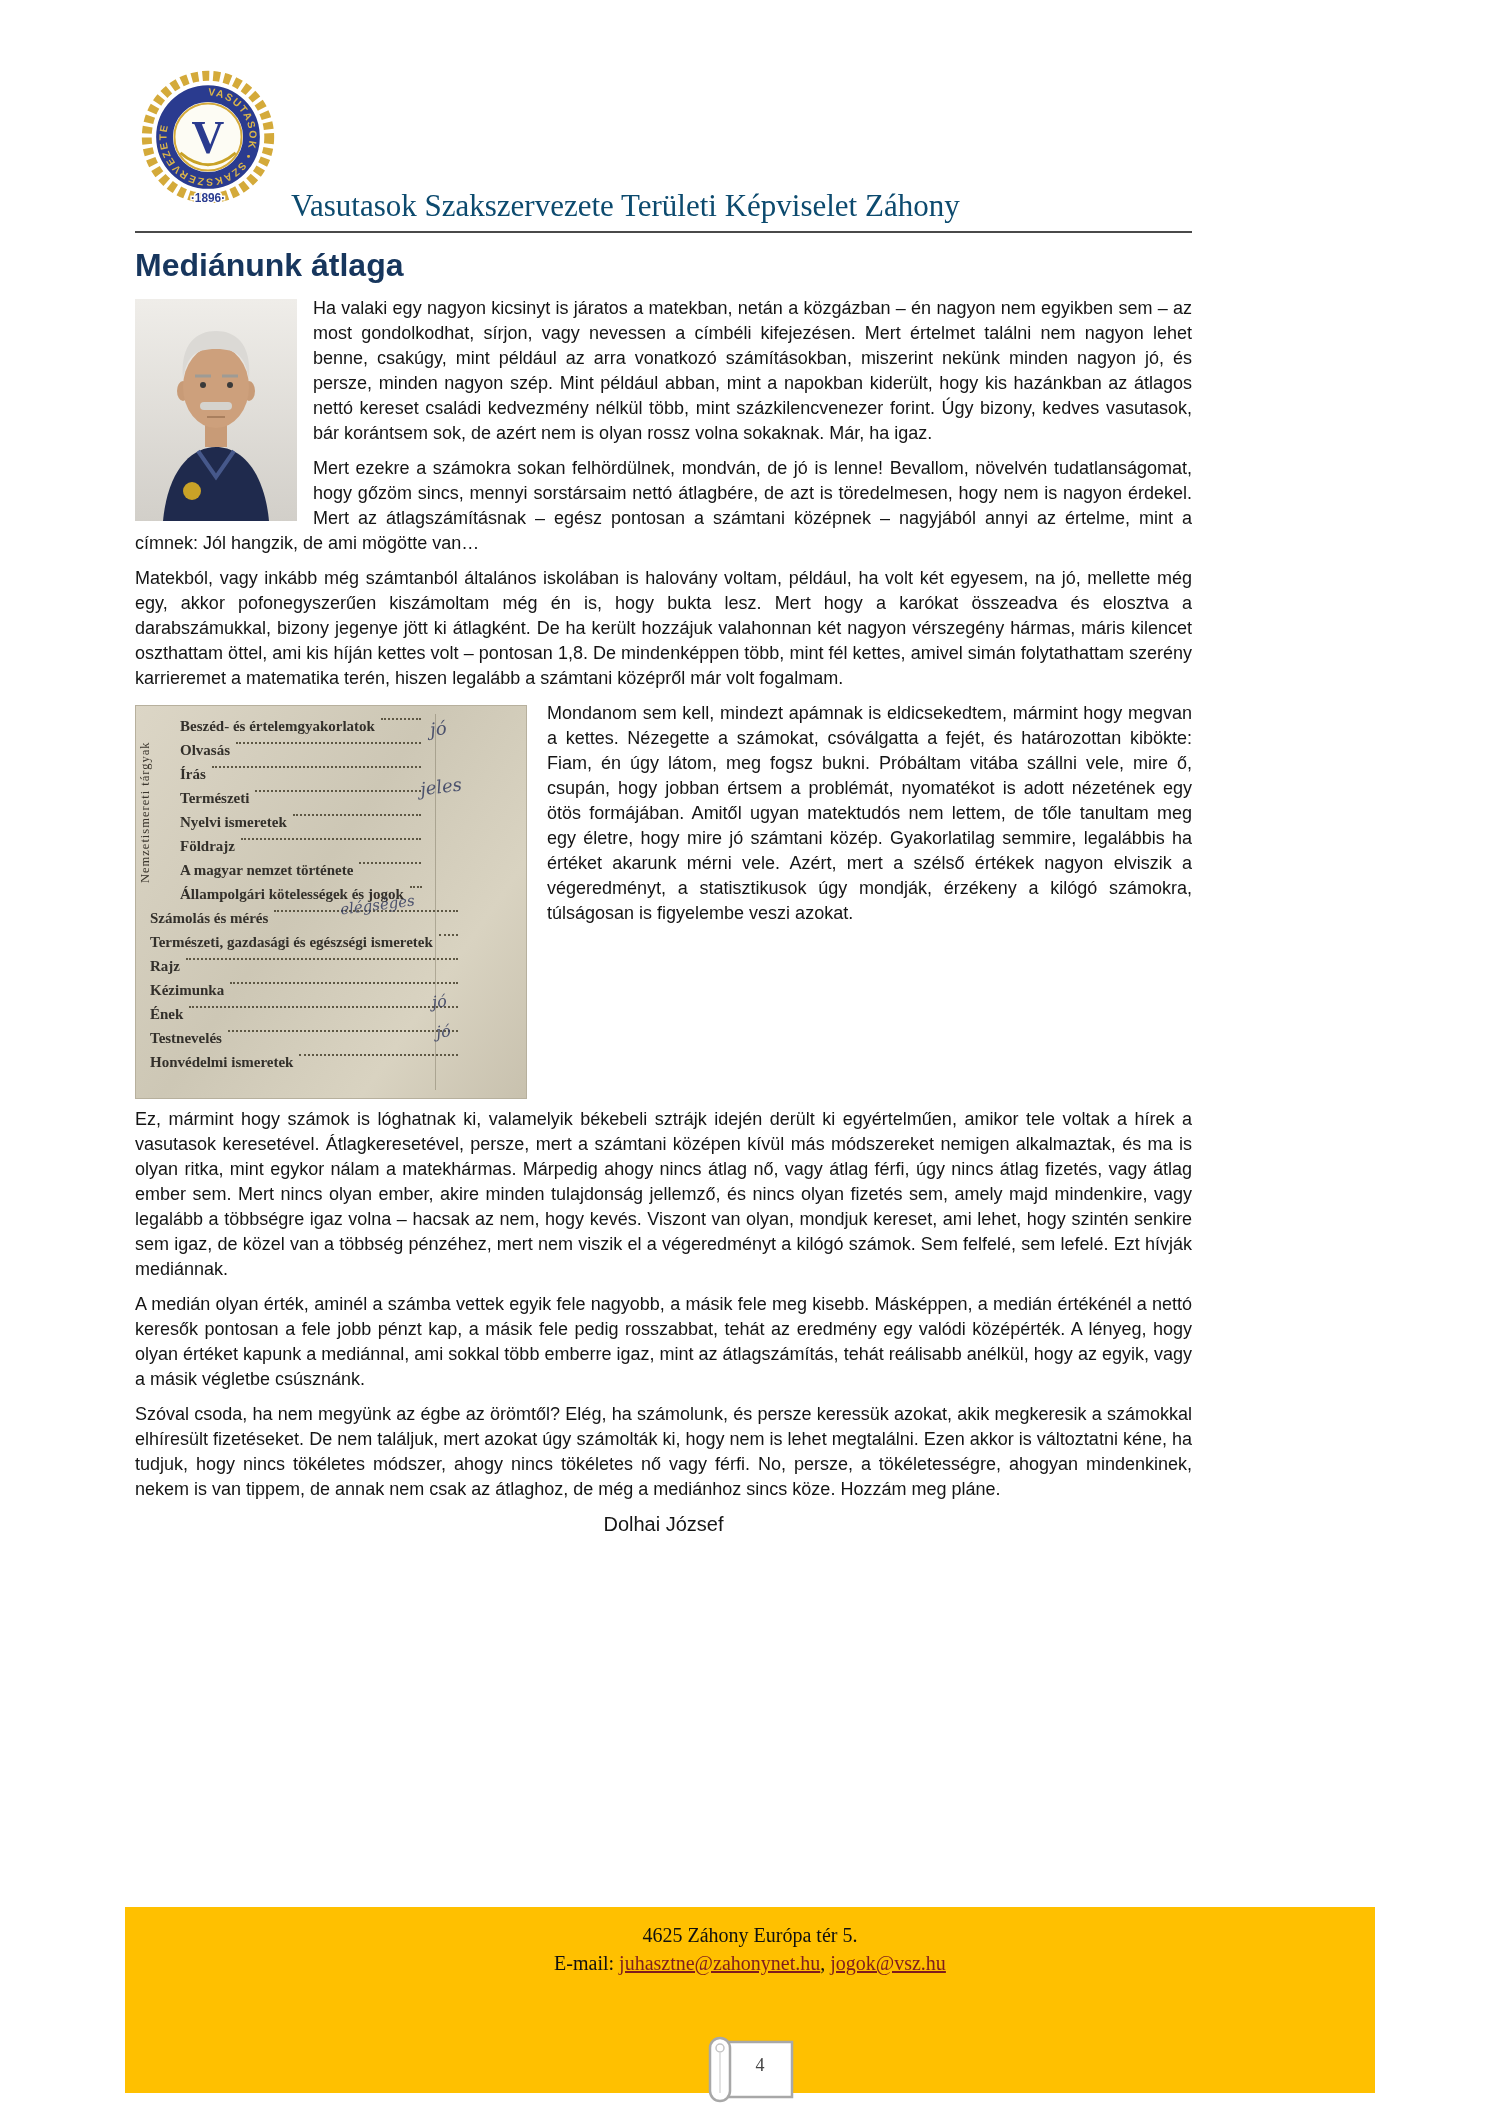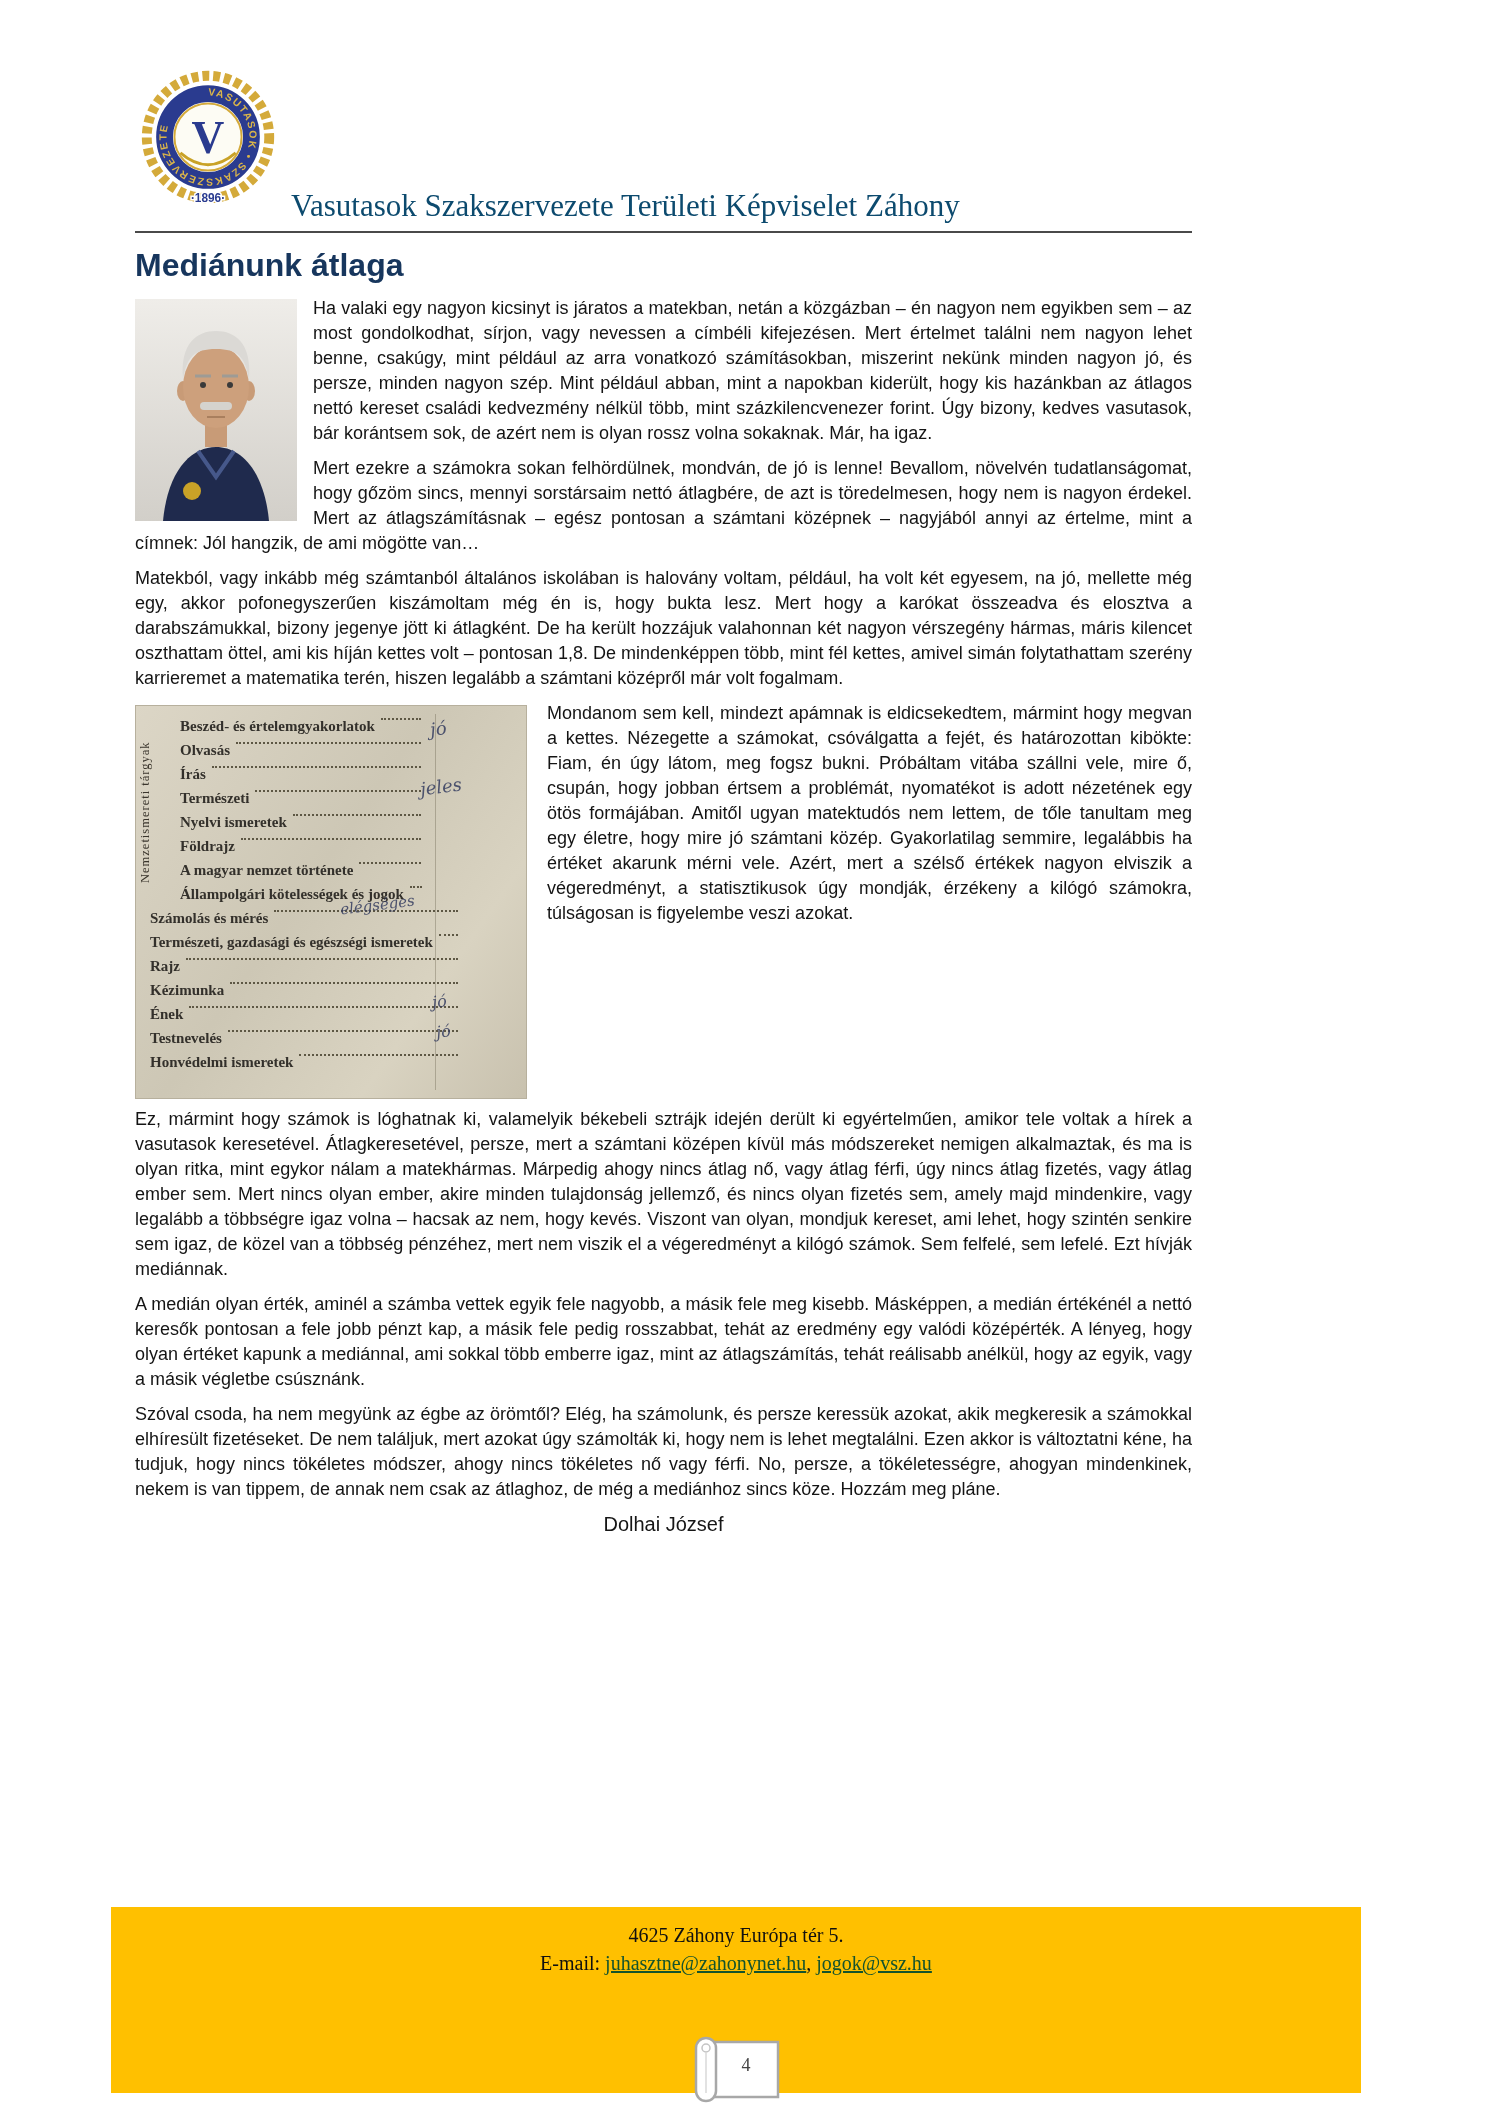--- a/index.html
+++ b/index.html
@@ -37,25 +37,25 @@
   .rc-vline{position:absolute;right:90px;top:8px;bottom:8px;border-left:1px solid rgba(70,60,40,.28);}
   .rc-mark{position:absolute;font-family:"DejaVu Serif",serif;font-style:italic;
            color:rgba(52,60,95,.85);transform:rotate(-7deg);}
   .m0{left:294px;top:12px;font-size:18px;}
   .m1{left:284px;top:70px;font-size:18px;}
   .m2{left:204px;top:190px;font-size:15px;}
   .m3{left:296px;top:286px;font-size:16px;}
   .m4{left:300px;top:316px;font-size:16px;}
 
   
-  .footer{position:absolute;left:111px;top:1907px;width:1250px;height:186px;background:#FFC000;
+  .footer{position:absolute;left:125px;top:1907px;width:1250px;height:186px;background:#FFC000;
           text-align:center;font-family:"Liberation Serif",serif;color:#101010;}
   .footer-line{font-size:20px;line-height:28px;}
   .footer-line.first{padding-top:14px;}
-  .footer a{color:#14532d;text-decoration:underline;cursor:pointer;}
+  .footer a{color:#7f1d1d;text-decoration:underline;cursor:pointer;}
   .scroll-wrap{position:absolute;left:50%;transform:translateX(-50%);top:126px;width:100px;height:80px;}
   .scroll-num{position:absolute;left:20px;right:0;top:22px;text-align:center;
               font-family:"Liberation Serif",serif;font-size:18px;color:#444;}
 </style>
 </head>
 <body>
 
 <div class="page">
   <div class="content">
 

